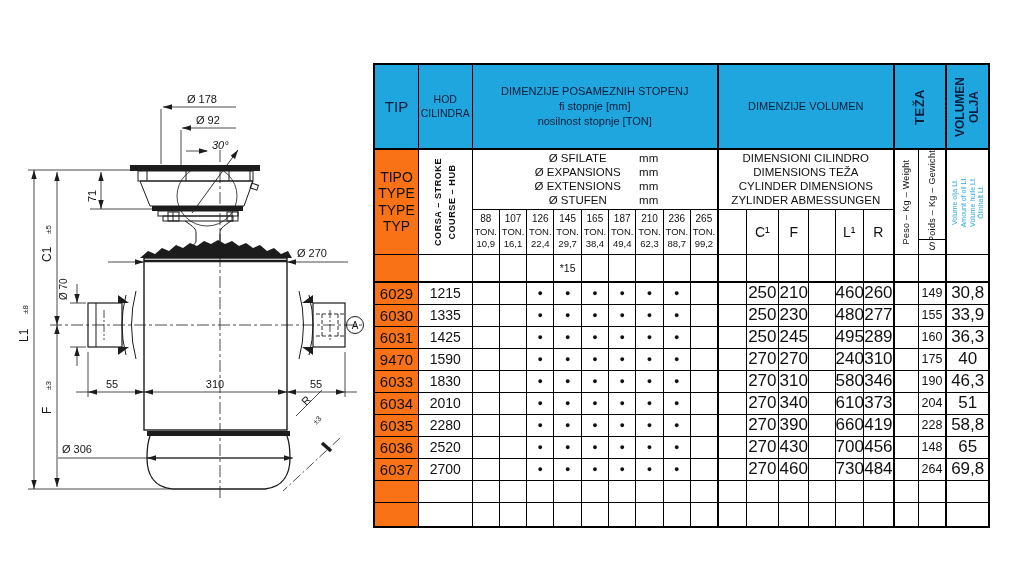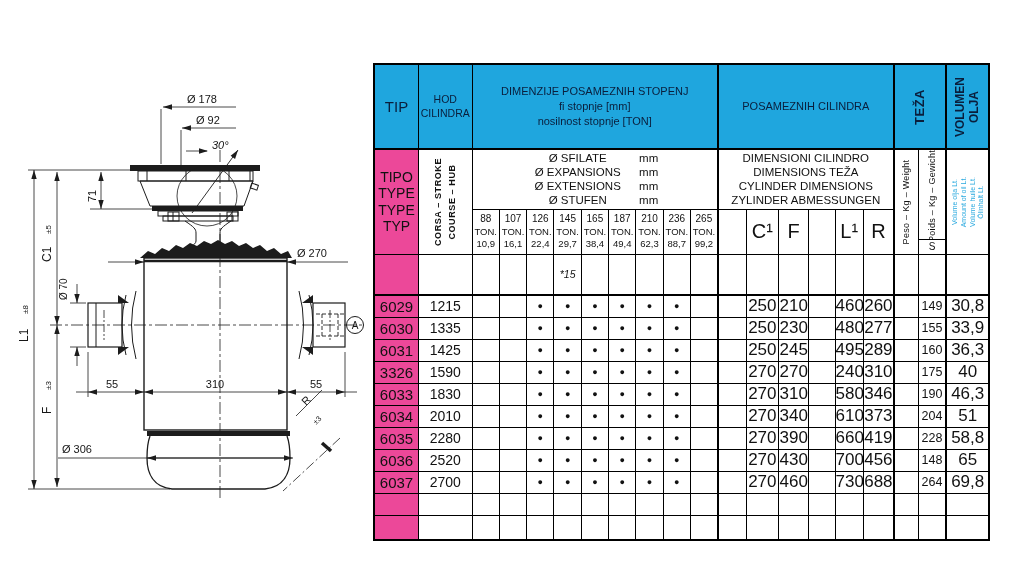--- a/index.html
+++ b/index.html
@@ -6,38 +6,38 @@
   .canvas{position:relative;width:1024px;height:576px;background:#ffffff;overflow:hidden;
           font-family:"Liberation Sans", sans-serif;color:#111;}
   svg text{font-family:"Liberation Sans", sans-serif;}
 
   
   table.spec{position:absolute;left:373px;top:63px;width:617px;border-collapse:collapse;
              table-layout:fixed;border:2px solid #000;}
   table.spec th,table.spec td{border:1px solid #000;padding:0;margin:0;overflow:hidden;
              font-weight:normal;text-align:center;vertical-align:middle;}
   .cyan{background:#1fa6de;color:#0a1e3c;}
-  .gray{background:#ec4899;}
-  tr.h1{height:85px;} tr.h2{height:60px;} tr.h3{height:45px;} tr.h4{height:41px;font-style:italic;}
+  .gray{background:#f97316;}
+  tr.h1{height:85px;} tr.h2{height:60px;} tr.h3{height:45px;} tr.h4{height:28px;}
   tbody tr{height:22px;} tbody tr:last-child{height:25px;}
   .sep{border-left-width:2px !important;}
   .bthick{border-bottom-width:2px !important;}
   .tthick{border-top-width:2px !important;}
 
   .t-title{font-size:11px;font-weight:bold;line-height:1.35;}
   .t-tip{font-size:15px;font-weight:bold;}
   .t-hod{font-size:10.5px;font-weight:bold;line-height:1.25;}
   .t-tipo{font-size:14px;font-weight:bold;line-height:1.18;}
   .t-sfil{font-size:11.5px;font-weight:bold;text-align:left;line-height:1.22;padding:2px 0 0 6px;}
   .t-sfil .u{display:inline-block;width:34px;}
   .t-sfil .lab{display:inline-block;width:108px;}
   .t-dims{font-size:11.5px;font-weight:bold;text-align:left;line-height:1.22;padding:2px 0 0 5px;}
   .t-ton{font-size:9.5px;line-height:1.25;}
   .t-ton .big{font-size:10px;}
-  .t-cflr{font-size:20px;}
+  .t-cflr{font-size:14px;}
   .t-note{font-size:10.5px;}
   .t-data{font-size:17px;}
   .t-weight{font-size:12.5px;}
   .t-dtip{font-size:15px;font-weight:bold;}
   .t-dhod{font-size:14px;font-weight:bold;}
   .dotc{font-size:9px;}
 
   .relcell{position:relative;}
   .rot{position:absolute;top:50%;left:50%;transform:translate(-50%,-50%) rotate(-90deg);
        white-space:nowrap;line-height:1.2;}
@@ -215,21 +215,21 @@
         <th class="cyan t-tip bthick">TIP</th>
         <th class="cyan t-hod bthick">
           <div>HOD</div>
           <div>CILINDRA</div>
         </th>
         <th class="cyan t-title bthick" colspan="9">
           <div>DIMENZIJE POSAMEZNIH STOPENJ</div>
           <div>fi stopnje [mm]</div>
           <div>nosilnost stopnje [TON]</div>
         </th>
-        <th class="cyan t-title bthick sep" colspan="6">POSAMEZNIH CILINDRA</th>
+        <th class="cyan t-title bthick sep" colspan="6">DIMENZIJE VOLUMEN</th>
         <th class="cyan relcell bthick sep" colspan="2">
           <div class="rot rot-teza">TEŽA</div>
         </th>
         <th class="cyan relcell bthick sep">
           <div class="rot rot-volh">
             <div>VOLUMEN</div>
             <div>OLJA</div>
           </div>
         </th>
       </tr>
@@ -411,21 +411,21 @@
       <td class="t-data">250</td>
       <td class="t-data">245</td>
       <td></td>
       <td class="t-data">495</td>
       <td class="t-data">289</td>
       <td class="sep"></td>
       <td class="t-weight">160</td>
       <td class="t-data sep">36,3</td>
     </tr>
         <tr class="tthick-maybe">
-      <td class="gray t-dtip">3326</td>
+      <td class="gray t-dtip">9470</td>
       <td class="t-dhod">1590</td>
       <td class="dotc"></td>
       <td class="dotc"></td>
       <td class="dotc">●</td>
       <td class="dotc">●</td>
       <td class="dotc">●</td>
       <td class="dotc">●</td>
       <td class="dotc">●</td>
       <td class="dotc">●</td>
       <td class="dotc"></td>
@@ -537,21 +537,21 @@
       <td class="dotc">●</td>
       <td class="dotc">●</td>
       <td class="dotc">●</td>
       <td class="dotc">●</td>
       <td class="dotc"></td>
       <td class="sep"></td>
       <td class="t-data">270</td>
       <td class="t-data">460</td>
       <td></td>
       <td class="t-data">730</td>
-      <td class="t-data">688</td>
+      <td class="t-data">484</td>
       <td class="sep"></td>
       <td class="t-weight">264</td>
       <td class="t-data sep">69,8</td>
     </tr>
         <tr class="tthick-maybe">
       <td class="gray t-dtip"></td>
       <td class="t-dhod"></td>
       <td class="dotc"></td>
       <td class="dotc"></td>
       <td class="dotc"></td>

